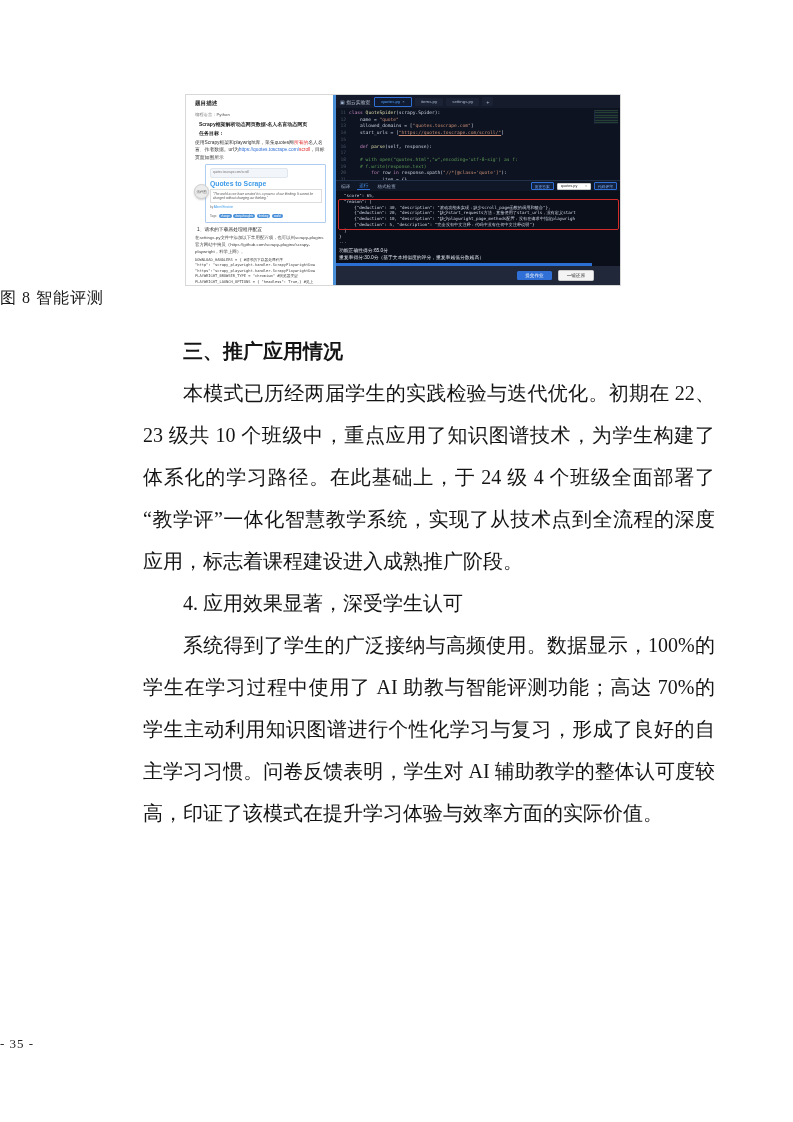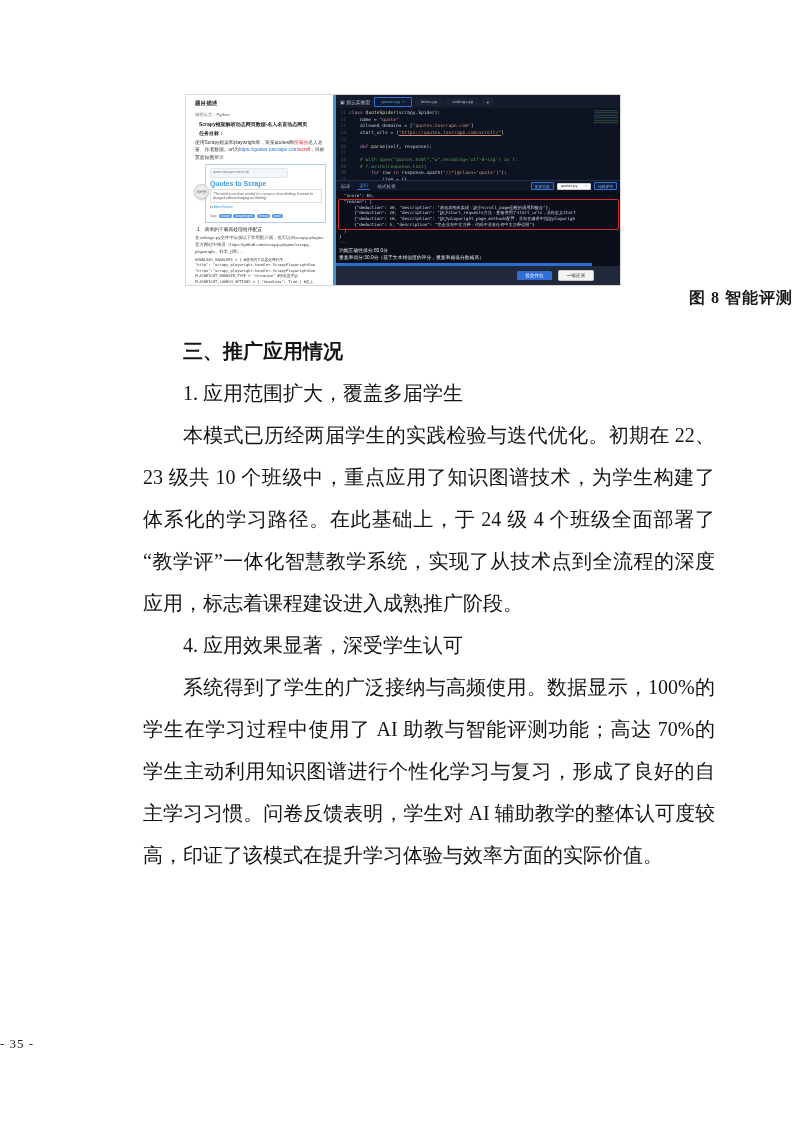--- a/index.html
+++ b/index.html
@@ -136,22 +136,22 @@
     background:#2f6fd6; color:#fff; font-size:4.6px; padding:2px 8px;
     border-radius:1.5px; cursor:pointer; white-space:nowrap;
   }
   .btn-restore {
     background:#f4f4f4; color:#333; font-size:4.6px; padding:2px 8px;
     border:0.5px solid #ccc; border-radius:1.5px; cursor:pointer; white-space:nowrap;
   }
 
   
   .fig-caption {
-    position:absolute; top:288px; left:0; width:100%; text-align:right;
-    font-size:16px; color:#1a1a1a; letter-spacing:1px;font-weight:bold;
+    position:absolute; top:288px; left:0; width:100%; text-align:left;
+    font-size:16px; color:#1a1a1a; letter-spacing:1px;
   }
   .docbody {
     position:absolute; left:113px; top:330px; width:572px;
     font-size:20px; line-height:42px; text-align:justify; color:#141414;margin-left:30px;
   }
   .doc-heading { font-weight:bold; text-indent:2em; font-size:20px; }
   .doc-item { text-indent:2em; }
   .doc-para { text-indent:2em; }
   .page-num {
     position:absolute; top:1036px; left:0; width:100%; text-align:left;
@@ -265,20 +265,19 @@
         <div class="btn-submit">提交作业</div>
         <div class="btn-restore">一键还原</div>
       </div>
     </div>
   </div>
 
   <div class="fig-caption">图 8 智能评测</div>
 
   <div class="docbody">
     <div class="doc-heading">三、推广应用情况</div>
-    <div class="doc-item">1.  应用范围扩大，覆盖多届学生</div>
     <div class="doc-para">本模式已历经两届学生的实践检验与迭代优化。初期在 22、23 级共 10 个班级中，重点应用了知识图谱技术，为学生构建了体系化的学习路径。在此基础上，于 24 级 4 个班级全面部署了 “教学评”一体化智慧教学系统，实现了从技术点到全流程的深度应用，标志着课程建设进入成熟推广阶段。</div>
     <div class="doc-item">4.  应用效果显著，深受学生认可</div>
     <div class="doc-para">系统得到了学生的广泛接纳与高频使用。数据显示，100%的学生在学习过程中使用了 AI 助教与智能评测功能；高达 70%的学生主动利用知识图谱进行个性化学习与复习，形成了良好的自主学习习惯。问卷反馈表明，学生对 AI 辅助教学的整体认可度较高，印证了该模式在提升学习体验与效率方面的实际价值。</div>
   </div>
 
   <div class="page-num">- 35 -</div>
 </div>
 
 </body></html>

